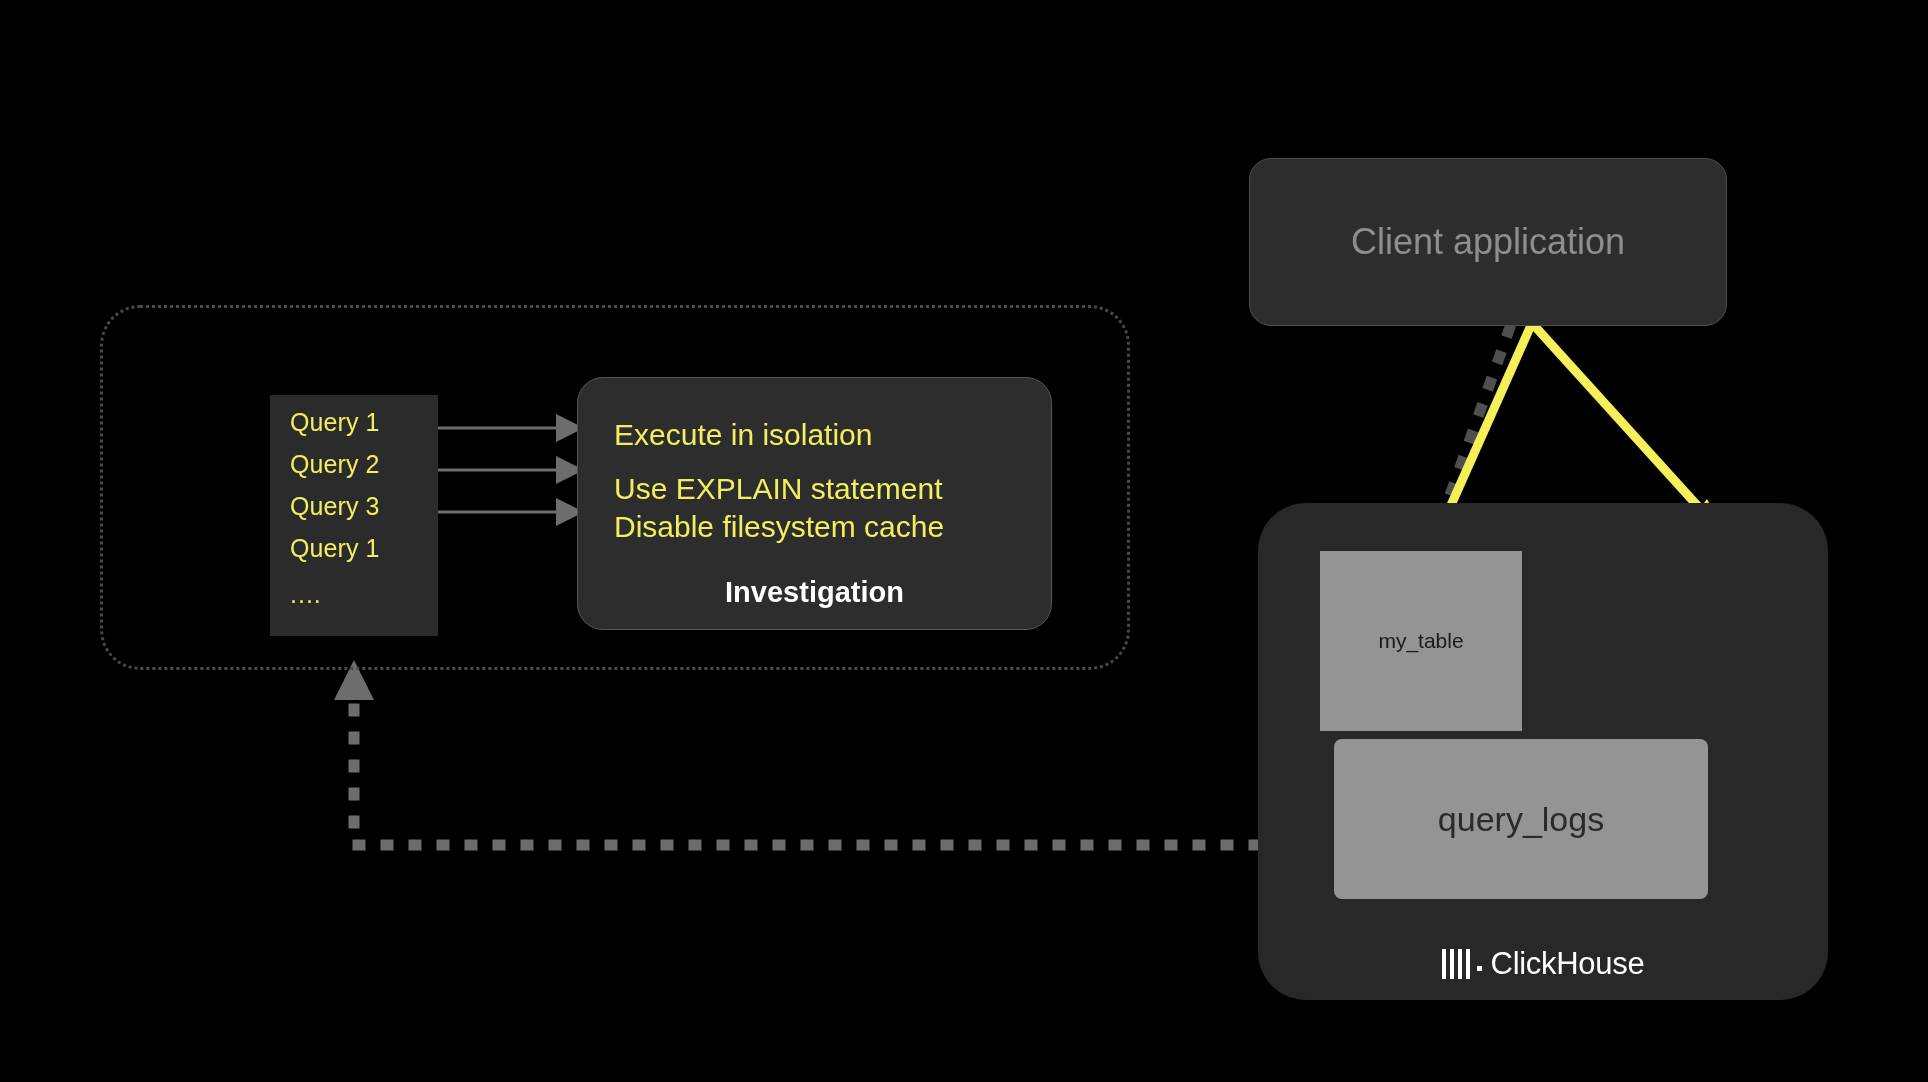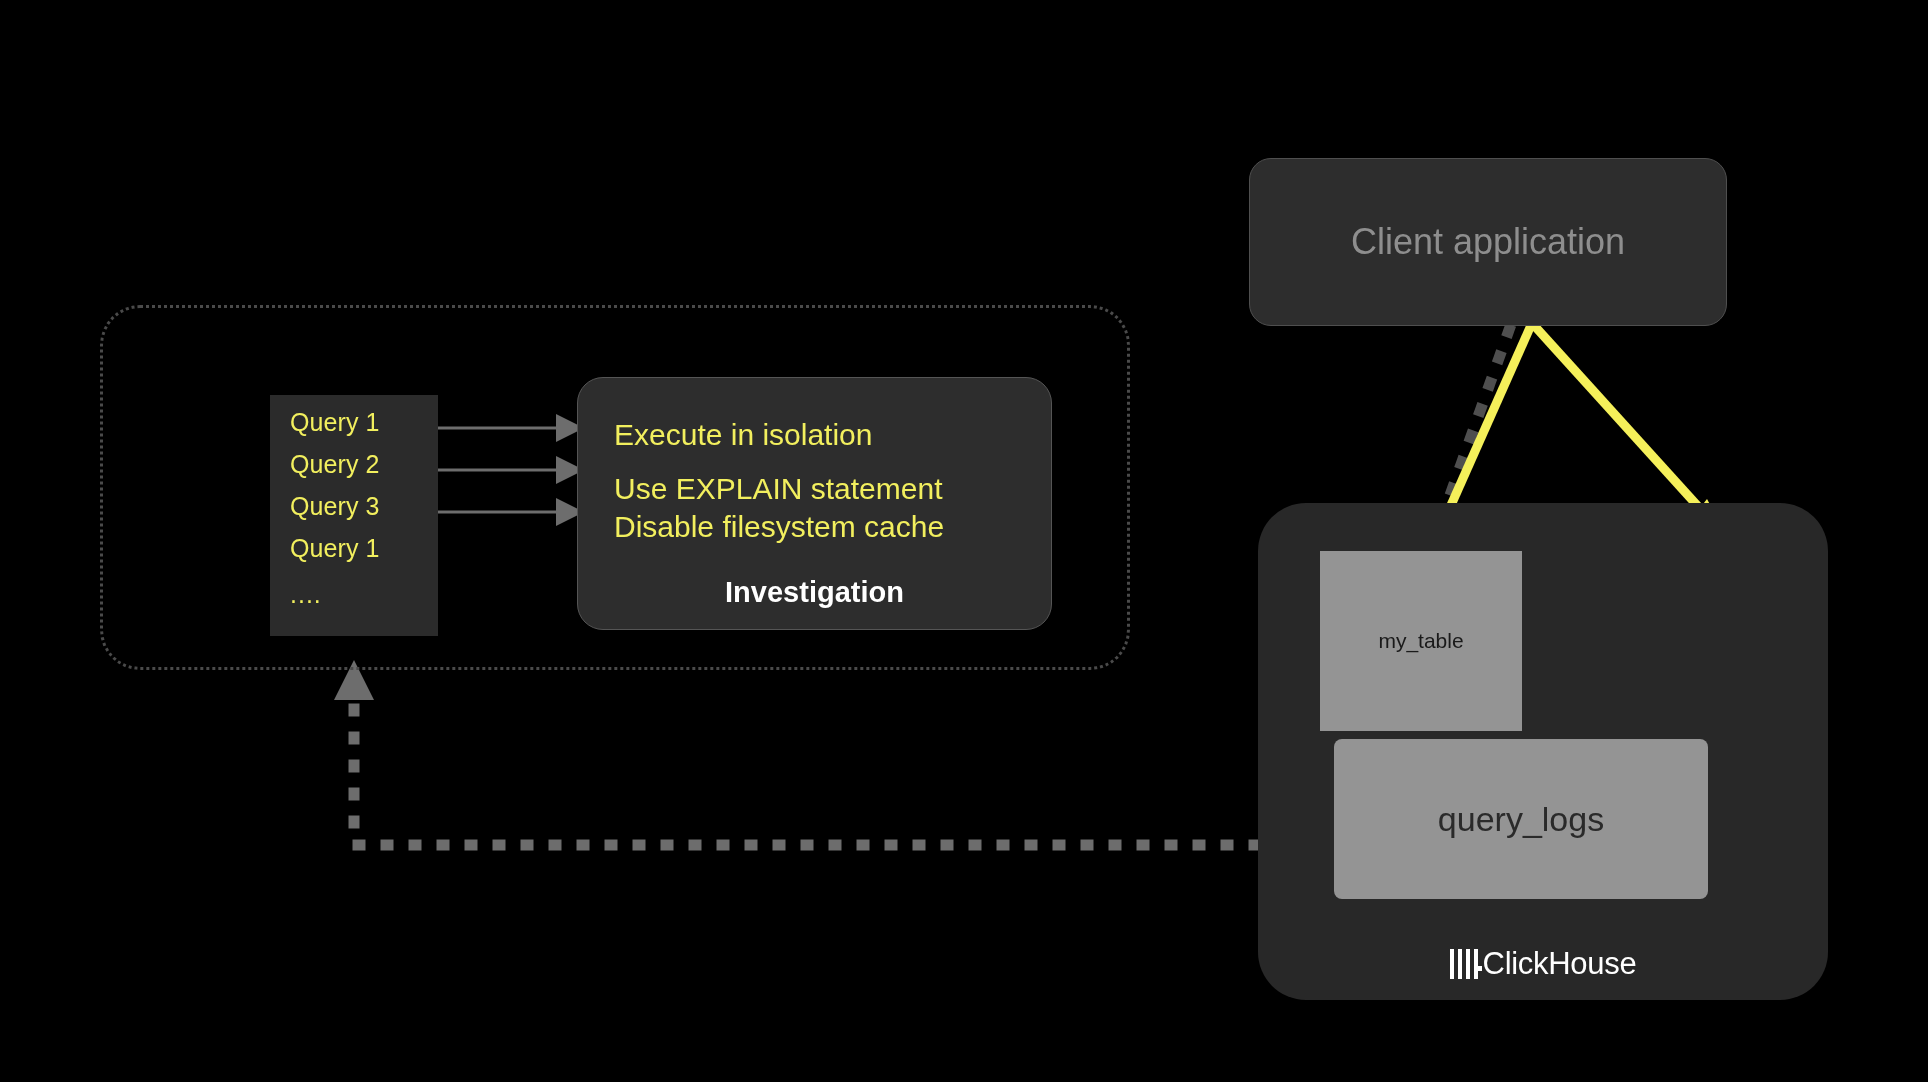--- a/index.html
+++ b/index.html
@@ -153,21 +153,21 @@
     font-size: 34px;
   }
   #clickhouse-logo {
     position: absolute;
     left: 0;
     right: 0;
     bottom: 18px;
     display: flex;
     align-items: center;
     justify-content: center;
-    gap: 1px;
+    gap: 9px;
   }
   #clickhouse-bars {
     display: flex;
     align-items: flex-end;
     gap: 4px;
     height: 30px;
   }
   #clickhouse-bars i {
     display: block;
     width: 4px;

